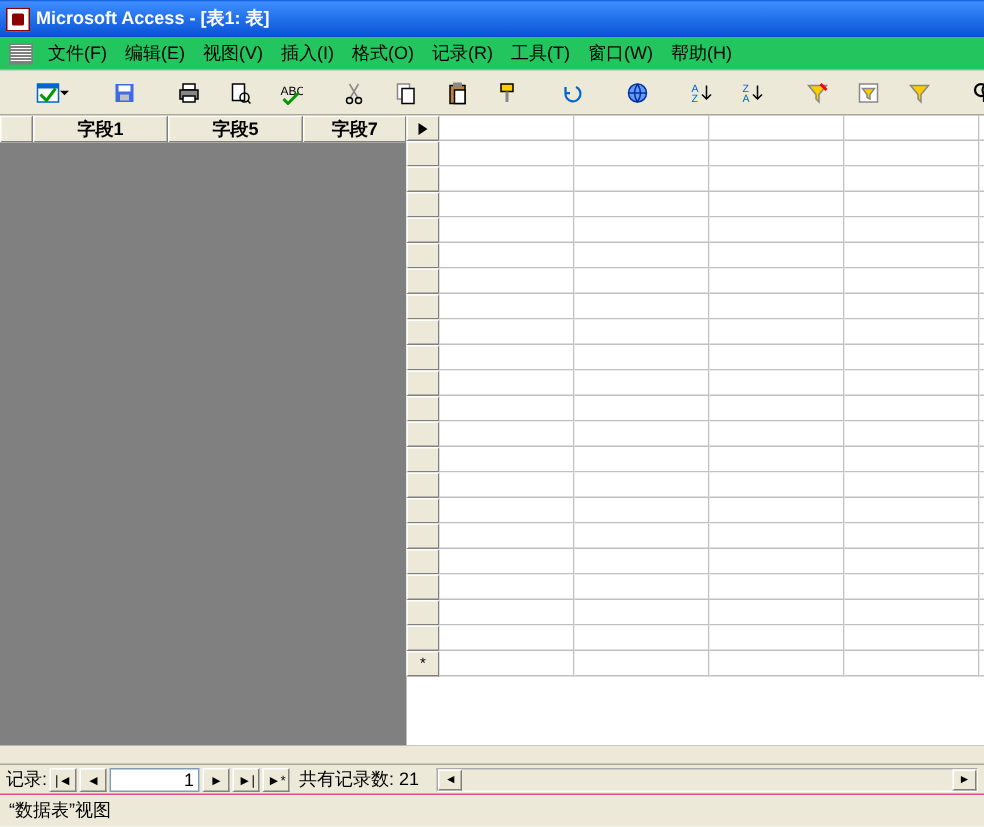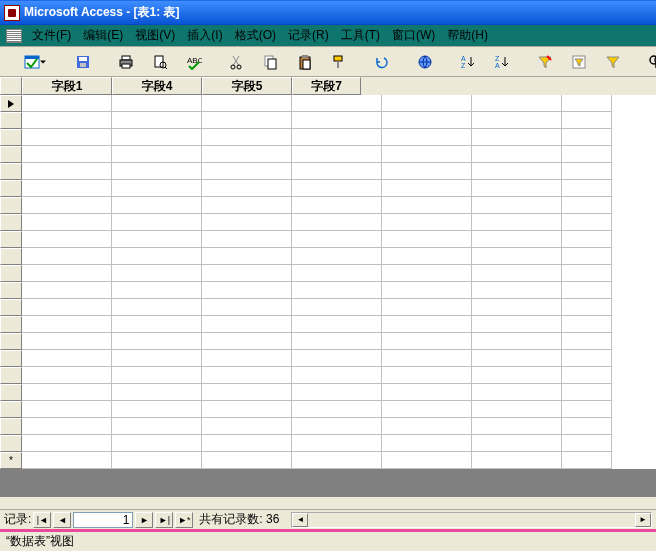--- a/index.html
+++ b/index.html
@@ -1,46 +1,46 @@
 <!DOCTYPE html>
 <html><head>
 <meta charset="utf-8">
 <style>
 * { box-sizing: border-box; margin: 0; padding: 0; }
 body { font-family: "Microsoft Sans Serif", Tahoma, sans-serif; font-size: 12px; background: #ece9d8; width: 656px; height: 551px; overflow: hidden; display: flex; flex-direction: column; }
 .titlebar { background: linear-gradient(to bottom, #0a54d6, #3d8dff 5%, #0a54d6 95%, #003fbf); color: #fff; height: 25px; display: flex; align-items: center; padding: 0 4px; font-weight: bold; font-size: 12px; text-align: right; }
 .titlebar .app-icon { width: 16px; height: 16px; background: #fff; border: 1px solid #8b0000; margin-right: 4px; position: relative; }
 .titlebar .app-icon::after { content: ""; position: absolute; left: 3px; top: 3px; width: 8px; height: 8px; background: #8b0000; border-radius: 1px; }
-.menubar { background: #0f766e; height: 22px; display: flex; align-items: center; padding: 0 2px; border-bottom: 1px solid #aca899; }
+.menubar { background: #22c55e; height: 22px; display: flex; align-items: center; padding: 0 2px; border-bottom: 1px solid #aca899; }
 .menubar .menu-icon { width: 16px; height: 14px; border: 1px solid #7f7f7f; margin: 0 4px; background: repeating-linear-gradient(to bottom, #fff, #fff 1px, #7f7f7f 1px, #7f7f7f 2px); }
 .menu-item { padding: 2px 6px; cursor: default; }
 .toolbar { background: #ece9d8; height: 30px; border-bottom: 1px solid #aca899; display: flex; align-items: center; padding: 0 4px; gap: 1px; }
 .toolbar .sep { width: 1px; height: 22px; background: #aca899; margin: 0 4px; box-shadow: 1px 0 #fff; }
 .tbtn { width: 24px; height: 24px; border: 1px solid transparent; display: flex; align-items: center; justify-content: center; cursor: default; position: relative; margin-left: 15px; }
 .tbtn svg { width: 16px; height: 16px; }
 .tbtn.dd::after { content: ""; position: absolute; right: 2px; top: 50%; width: 0; height: 0; border-left: 3px solid transparent; border-right: 3px solid transparent; border-top: 3px solid #000; transform: translateY(-50%); }
 .tbtn.dd { width: 32px; padding-right: 8px; justify-content: flex-start; padding-left: 4px; }
-.grid-area { flex: 1; background: #808080; display: flex; flex-direction: column; overflow: hidden; }
+.grid-area { flex: 1; background: #808080; display: flex; flex-direction: row; overflow: hidden; }
 .grid-header { display: flex; background: #ece9d8; height: 18px; }
 .hcell { border: 1px solid; border-color: #fff #808080 #808080 #fff; background: #ece9d8; height: 18px; display: flex; align-items: center; justify-content: center; font-size: 12px; font-weight: bold; }
 .hcell.selector { width: 22px; }
 .hcell.col { width: 90px; }
 .grid-body { background: #fff; flex: 0 0 auto; }
 .grow { display: flex; height: 17px; }
 .rcell { border-right: 1px solid #c0c0c0; border-bottom: 1px solid #c0c0c0; width: 90px; height: 17px; background: #fff; }
 .rsel { width: 22px; height: 17px; background: #ece9d8; border: 1px solid; border-color: #fff #808080 #808080 #fff; display: flex; align-items: center; justify-content: center; }
 .rsel .ptr { width: 0; height: 0; border-top: 4px solid transparent; border-bottom: 4px solid transparent; border-left: 6px solid #000; }
 .rsel .star { font-size: 10px; color: #000; }
 .grid-gray { flex: 1; background: #808080; }
 .navbar { background: #ece9d8; height: 20px; border-top: 1px solid #aca899; display: flex; align-items: center; font-size: 12px; padding: 0 4px; gap: 2px; margin-top: 12px; }
 .navbtn { width: 18px; height: 16px; border: 1px solid; border-color: #fff #808080 #808080 #fff; background: #ece9d8; display: flex; align-items: center; justify-content: center; font-size: 9px; cursor: default; }
 .navinput { width: 60px; height: 16px; border: 1px solid #7f9db9; background: #fff; text-align: right; padding: 0 3px; font-size: 12px; font-family: inherit; }
 .hsb { flex: 1; height: 16px; background: #ece9d8; border: 1px inset #fff; margin-left: 10px; display: flex; align-items: center; }
 .hsb .arrow { width: 16px; height: 14px; background: #ece9d8; border: 1px solid; border-color: #fff #808080 #808080 #fff; display: flex; align-items: center; justify-content: center; font-size: 8px; }
-.statusbar { background: #ece9d8; height: 22px; border-top: 3px solid #ec4899; display: flex; align-items: center; padding: 0 6px; font-size: 12px; }
+.statusbar { background: #ece9d8; height: 22px; border-top: 1px solid #ec4899; display: flex; align-items: center; padding: 0 6px; font-size: 12px; }
 </style>
 </head>
 <body>
 
 <div class="titlebar">
   <div class="app-icon"></div>
   <span>Microsoft Access - [表1: 表]</span>
 </div>
 
 <div class="menubar">
@@ -211,23 +211,20 @@
     </div>
 </div>
 
 <div class="grid-area">
   <div class="grid-header">
     <div class="hcell selector"></div>
     <div class="hcell col">
         <span>字段1</span>
       </div>
     <div class="hcell col">
-        <span>字段4</span>
-      </div>
-    <div class="hcell col">
         <span>字段5</span>
       </div>
     <div class="hcell col" style="width:69px">
         <span>字段7</span>
       </div>
   </div>
   <div class="grid-body" id="grid-rows">
       <div class="grow">
         <div class="rsel">
           <div class="ptr"></div>
@@ -457,21 +454,21 @@
 </div>
 
 <div class="navbar">
   <span>记录:</span>
   <div class="navbtn">|◄</div>
   <div class="navbtn">◄</div>
   <input class="navinput" value="1" style="">
   <div class="navbtn">►</div>
   <div class="navbtn">►|</div>
   <div class="navbtn">►*</div>
-  <span style="margin-left:4px"><span>共有记录数:</span> <span>36</span></span>
+  <span style="margin-left:4px"><span>共有记录数:</span> <span>21</span></span>
   <div class="hsb">
     <div class="arrow">◄</div>
     <div style="flex:1"></div>
     <div class="arrow">►</div>
   </div>
 </div>
 
 <div class="statusbar">
   <span>“数据表”视图</span>
 </div>

